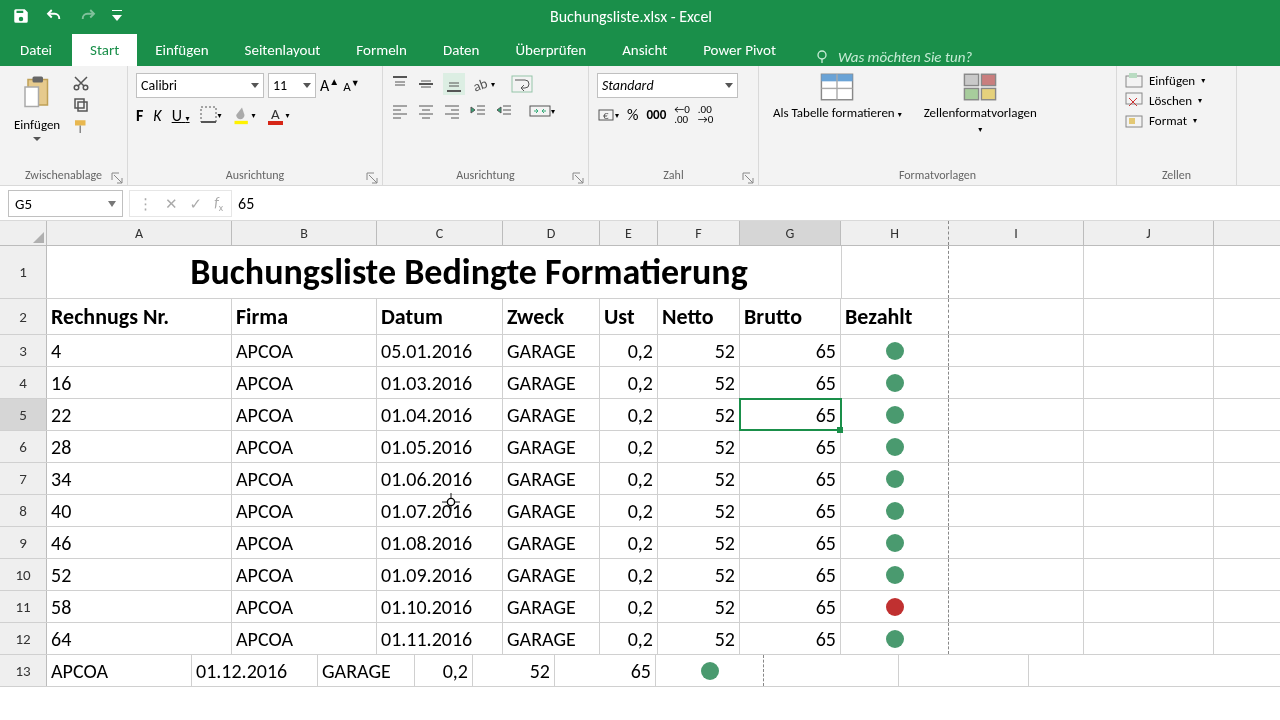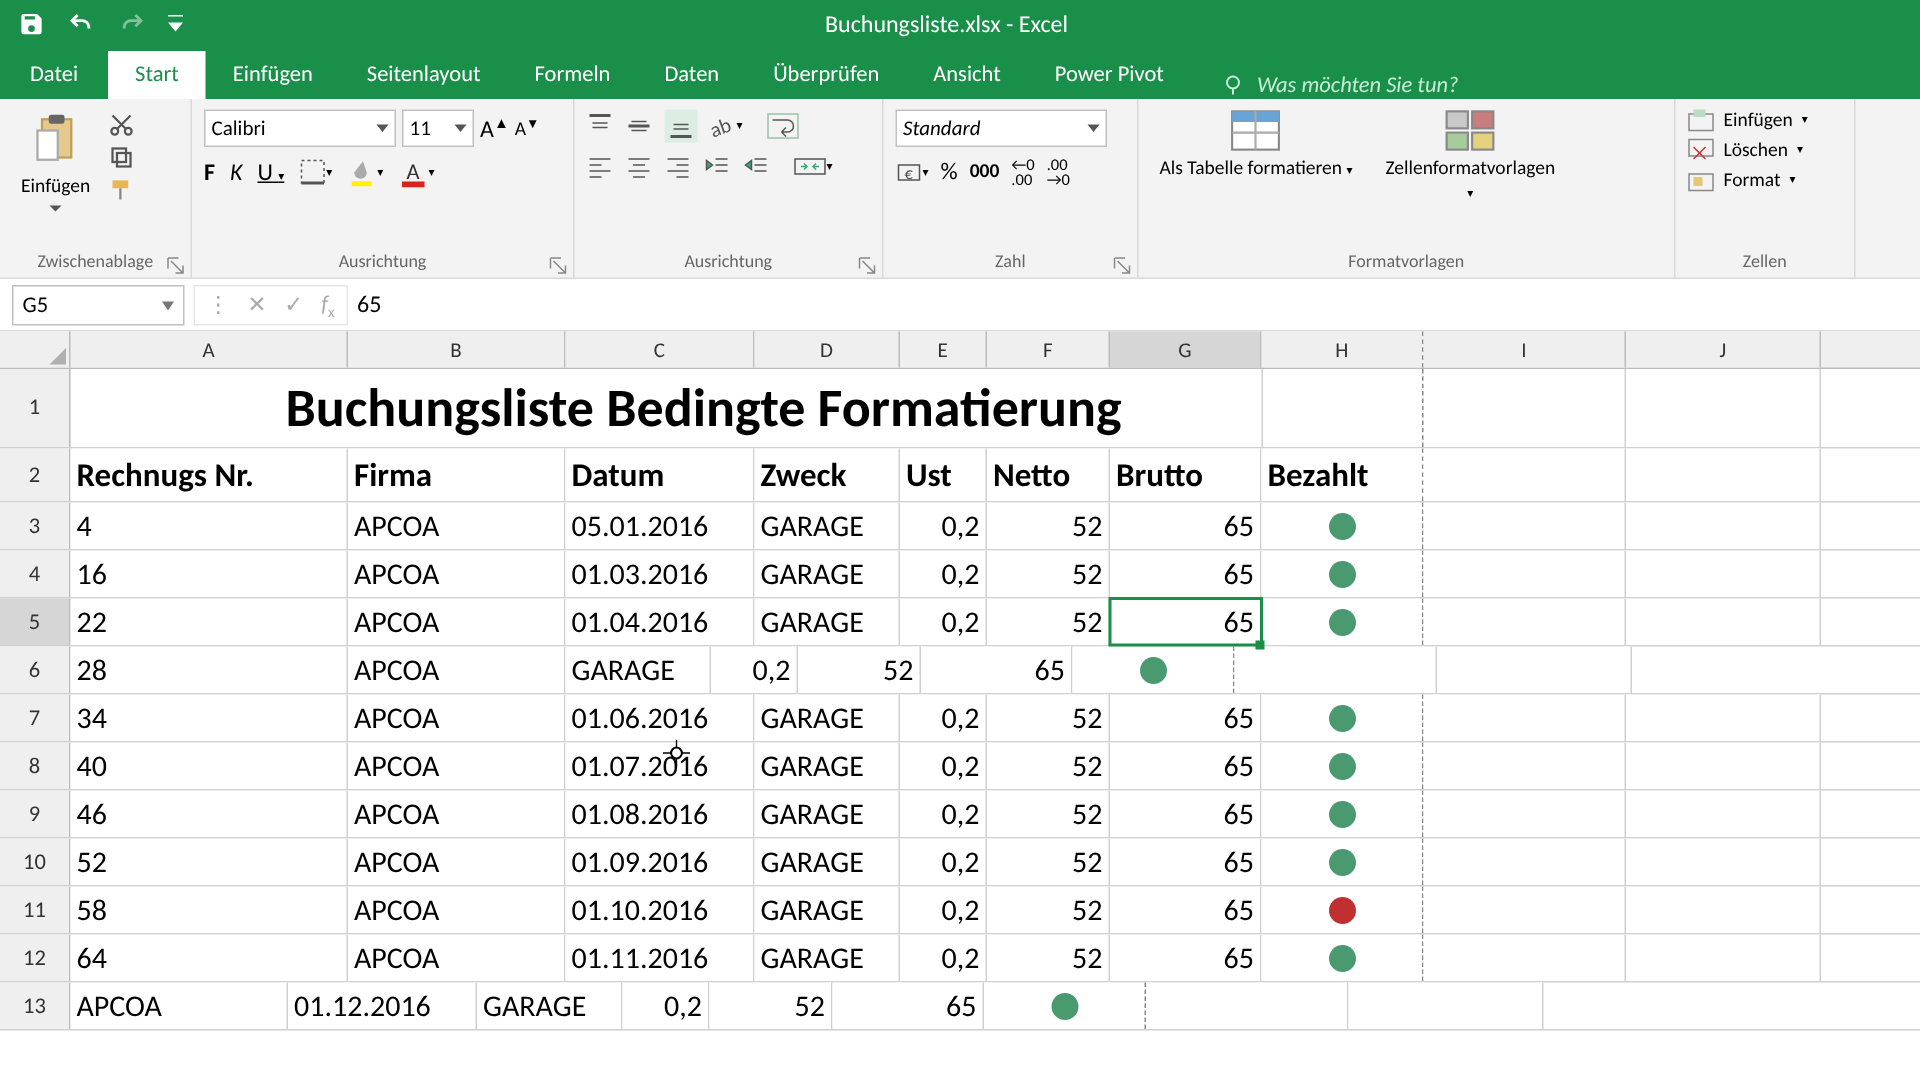--- a/index.html
+++ b/index.html
@@ -672,20 +672,21 @@
       <div class="cell colH dashed" style="justify-content:center;">
         <span class="dot"></span>
       </div>
       <div class="cell colI"></div>
       <div class="cell colJ"></div>
     </div>
     <div class="gridrow rn">
       <div class="rh">6</div>
       <div class="cell colA">28</div>
       <div class="cell colB">APCOA</div>
+      <div class="cell colC">01.05.2016</div>
       <div class="cell colD">GARAGE</div>
       <div class="cell colE right">0,2</div>
       <div class="cell colF right">52</div>
       <div class="cell colG right">65</div>
       <div class="cell colH dashed" style="justify-content:center;">
         <span class="dot"></span>
       </div>
       <div class="cell colI"></div>
       <div class="cell colJ"></div>
     </div>

